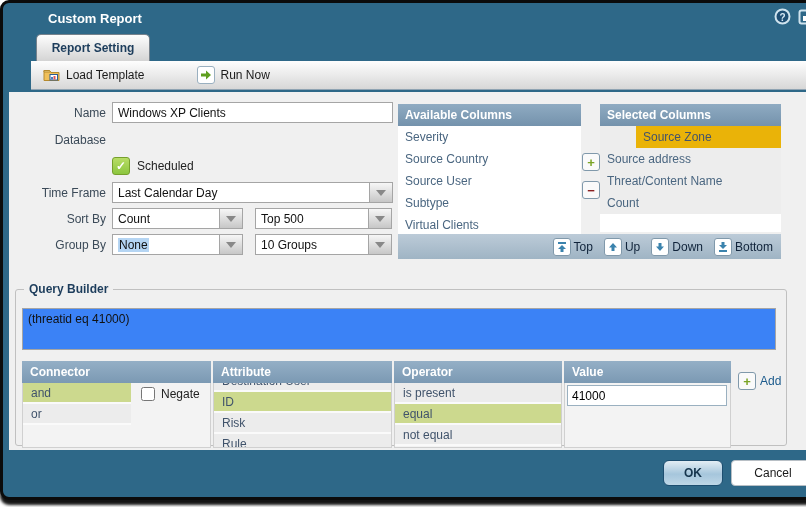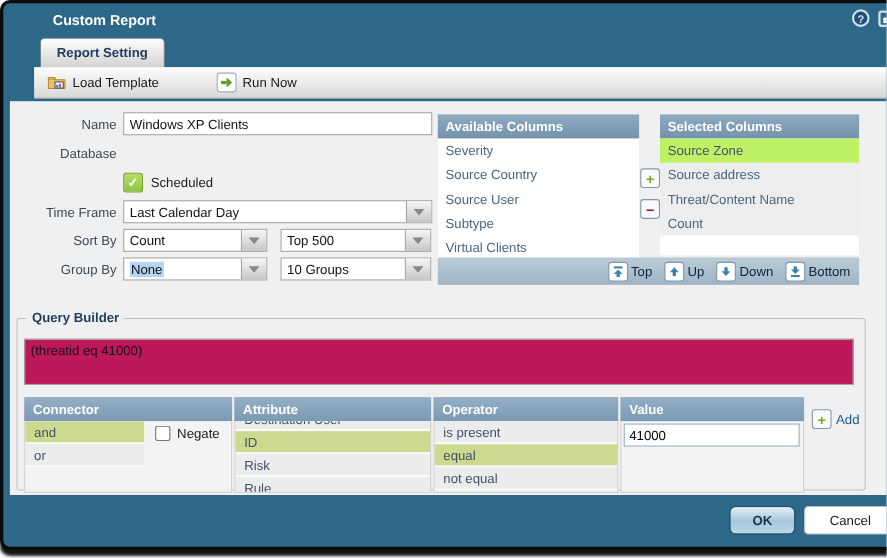--- a/index.html
+++ b/index.html
@@ -31,32 +31,32 @@
   .cb::after{content:"\2713";}
   .cblabel{margin-left:7px;color:#222;}
   
   .panel{position:absolute;top:12px;}
   .panel-header{height:22px;background:linear-gradient(#8fabc2,#7492ac);color:#fff;font-weight:bold;display:flex;align-items:center;padding:0 7px;}
   .pitem{height:22px;display:flex;align-items:center;padding:0 7px;color:#4a6680;}
   .avail{left:389px;width:183px;}
   .avail .plist{background:#fff;height:110px;}
   .selpanel{left:591px;width:181px;}
   .selpanel .plist{background:#ededed;}
-  .pitem.selected{background:#bef264;color:#44536b;}
+  .pitem.selected{background:#eab308;color:#44536b;margin-left:36px;}
   .emptyrow{height:18px;background:#fff;}
   .sqbtn{position:absolute;left:573px;width:16px;height:16px;border:1px solid #8099ab;border-radius:3px;background:#fafafa;display:flex;align-items:center;justify-content:center;font-weight:bold;font-size:13px;line-height:1;}
   .plus{top:61px;color:#7aa425;}
   .minus{top:89px;color:#8b2121;}
   .movebar{position:absolute;left:389px;top:142px;width:383px;height:25px;background:linear-gradient(#bccbd8,#9fb4c4);display:flex;align-items:center;justify-content:flex-end;gap:11px;padding-right:8px;box-sizing:border-box;color:#10233a;}
   .mbtn{display:flex;align-items:center;gap:3px;}
   .micon{width:16px;height:16px;background:#fff;border:1px solid #8099ab;border-radius:3px;display:flex;align-items:center;justify-content:center;}
   
   .qb{position:absolute;left:6px;top:190px;width:770px;height:162px;border:1px solid #c0c0c0;border-radius:3px;margin:0;padding:0;}
   .qb legend{color:#1d3d5c;font-weight:bold;font-size:12px;margin-left:8px;padding:0 5px;}
-  .qtext{position:absolute;left:6px;top:12px;width:742px;height:34px;border:1px solid #a5a5a5;background:#be185d;font:12px "Liberation Sans",sans-serif;color:#111;padding:3px 5px;resize:none;}
+  .qtext{position:absolute;left:6px;top:12px;width:742px;height:34px;border:1px solid #a5a5a5;background:#3b82f6;font:12px "Liberation Sans",sans-serif;color:#111;padding:3px 5px;resize:none;}
   .col{position:absolute;top:65px;}
   .c-conn{left:6px;width:189px;} .c-attr{left:197px;width:179px;} .c-oper{left:378px;width:168px;} .c-val{left:548px;width:167px;}
   .col-header{height:22px;background:linear-gradient(#94afc6,#7b99b3);color:#fff;font-weight:bold;display:flex;align-items:center;padding:0 8px;}
   .col-body{height:64px;background:#f3f3f3;border:1px solid #d0d0d0;border-top:none;position:relative;overflow:hidden;}
   .opt{height:19px;display:flex;align-items:center;padding:0 8px;color:#40536b;background:#ececec;border-bottom:2px solid #fafafa;box-sizing:content-box;}
   .opt.selected{background:#ccd98e;}
   .connlist .opt{width:92px;}
   .negate{position:absolute;left:118px;top:4px;display:flex;align-items:center;gap:6px;color:#222;}
   .negate input{width:14px;height:14px;margin:0;}
   .attrscroll{margin-top:-12px;}

